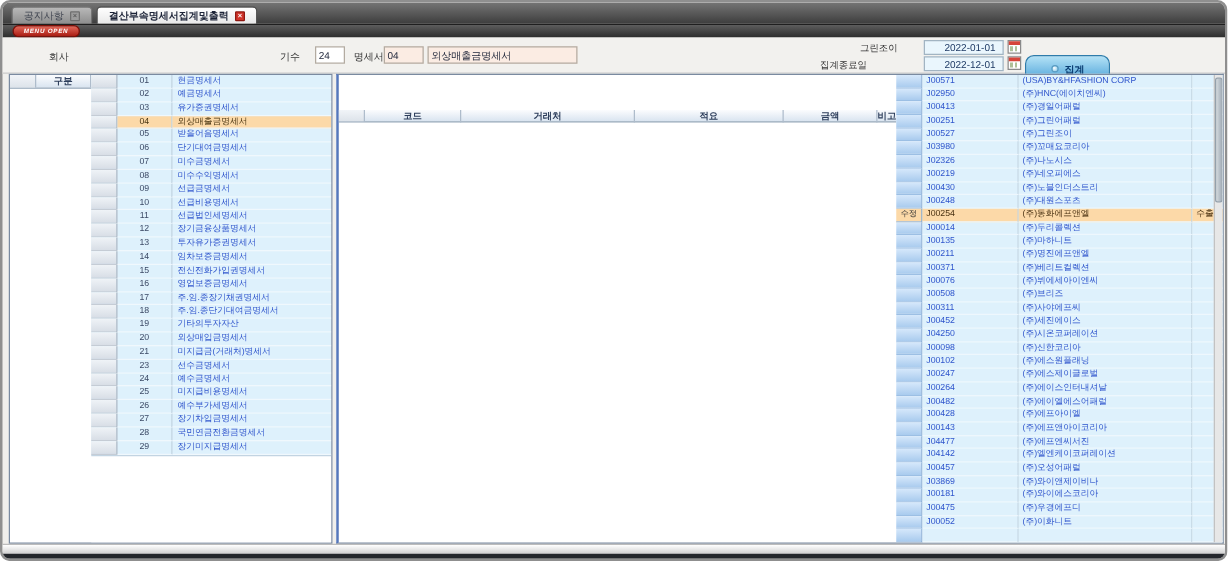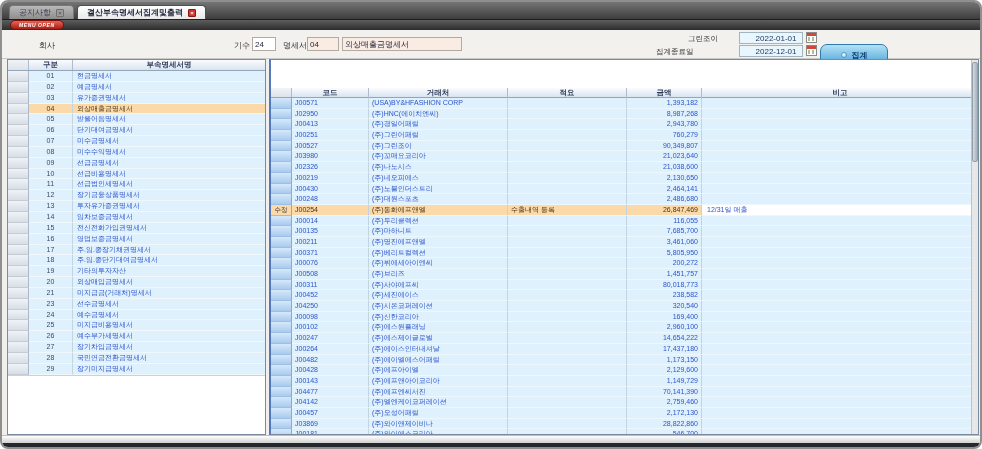--- a/index.html
+++ b/index.html
@@ -44,21 +44,21 @@
   .btn-agg { position:absolute; left:818px; top:14px; width:68px; height:22px;
              background:linear-gradient(#b4e2f6,#4ba2d8); border:1px solid #2e7cab; border-radius:7px;
              display:flex; align-items:center; justify-content:center; gap:5px;
              font-size:8px; font-weight:bold; color:#0b3e73; cursor:pointer; }
   .btn-dot { width:6px; height:6px; border-radius:50%; border:1px solid #5a9cc2;
              background:radial-gradient(circle at 35% 35%,#ffffff,#79c2e6); }
 
   
   .main { position:absolute; left:0; right:0; top:57px; height:376px; }
   .grid { position:absolute; top:0; background:#fff; border:1px solid #7a8aa0; overflow:hidden;
-          display:flex; flex-direction:column; }
+          display:flex; }
   .ltable { left:5px;  width:259px; height:376px; }
   .rtable { left:267px; width:710px; height:376px; border-left:2px solid #5577bb; }
   .ghead { display:flex; flex:none; height:11px; background:linear-gradient(#fbfcfe,#d9e4f0);
            border-bottom:1px solid #93a5b8; font-size:7.5px; font-weight:bold; color:#2b3c5a;
            align-items:center; }
   .ghead > div { text-align:center; }
   .hgut { width:21px; align-self:stretch; border-right:1px solid #aebccb; background:linear-gradient(#f1f4f8,#dde3ea); }
   .hc { border-right:1px solid #aebccb; }
 
   .lrow { display:flex; flex:none; height:10.85px; background:#def1fc; font-size:7px; color:#2f55cc; align-items:center; }
@@ -109,21 +109,21 @@
       <span class="close-box">×</span>
     </div>
   </div>
 
   <div class="menubar">
     <span class="menu-open">MENU OPEN</span>
   </div>
 
   <div class="formbar">
     <span class="flabel" style="left:37px; top:10px;">회사</span>
-    <span class="flabel" style="left:232px; top:10px;text-align:right;">기수</span>
+    <span class="flabel" style="left:222px; top:10px;text-align:right;">기수</span>
     <input class="inp" style="left: 250px; top: 7px; width: 24px;" value="24">
     <span class="flabel" style="left:281px; top:10px;">명세서</span>
     <input class="inp pink" style="left: 305px; top: 7px; width: 32px;" value="04">
     <input class="inp pink" style="left: 340px; top: 7px; width: 120px;" value="외상매출금명세서">
 
     <span class="flabel" style="left:686px; top:4px; font-size:7.5px;">그린조이</span>
     <input class="inp date" style="left: 737px; top: 2px; width: 64px; height: 12px;" value="2022-01-01">
     <span class="cal" style="left:804px; top:2px;"></span>
 
     <span class="flabel" style="left:654px; top:17px; font-size:7.5px;">집계종료일</span>
@@ -135,21 +135,20 @@
       <span>집계</span>
     </div>
   </div>
 
   <div class="main">
 
     <div class="grid ltable">
       <div class="ghead">
         <div class="hgut"></div>
         <div class="hc" style="width:44px;">구분</div>
-        <div style="flex:1;">부속명세서명</div>
       </div>
       <div style="display:flex; flex-direction:column; flex:1;">
           <div class="lrow">
             <div class="lgut"></div>
             <div class="lcode">01</div>
             <div class="lname">현금명세서</div>
           </div>
           <div class="lrow">
             <div class="lgut"></div>
             <div class="lcode">02</div>

